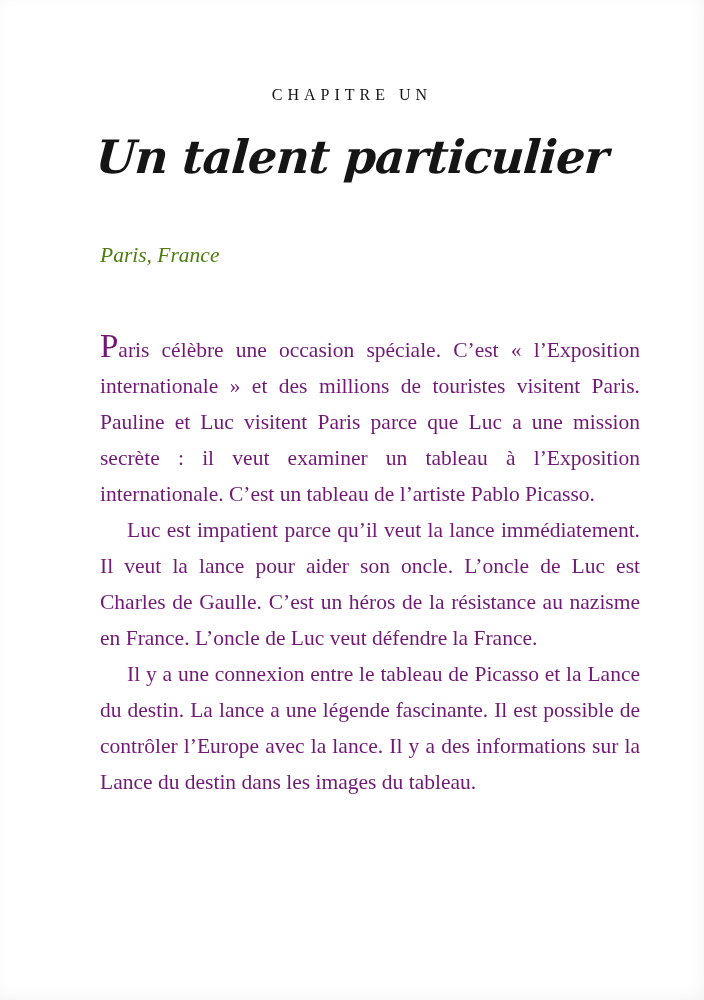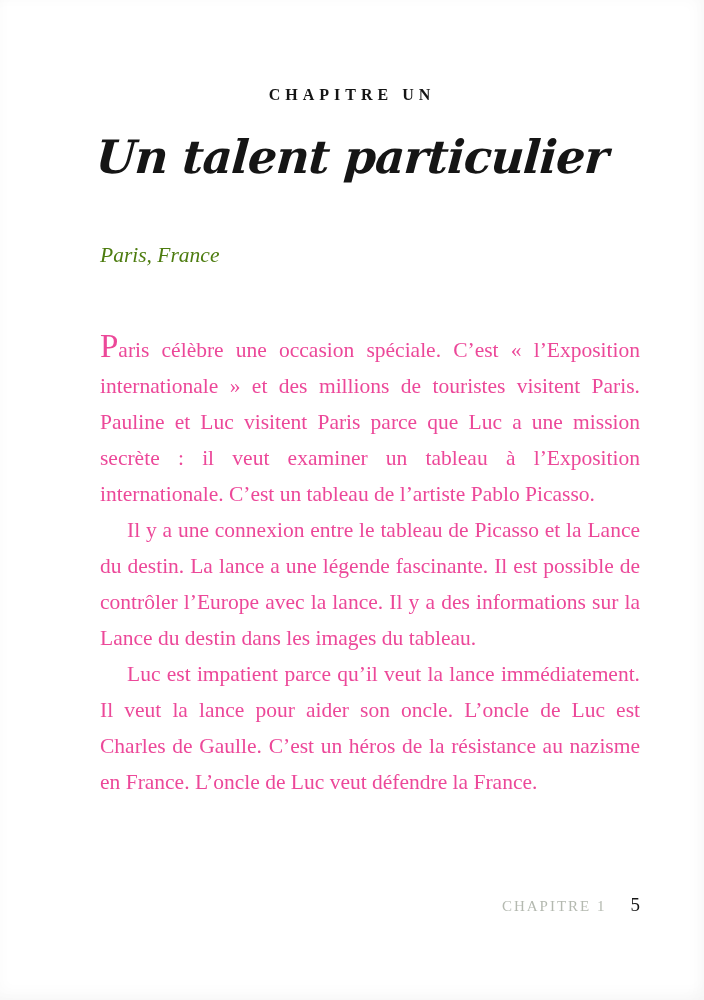--- a/index.html
+++ b/index.html
@@ -17,21 +17,21 @@
     color: #1b1b1b;
     box-shadow: inset 0 -8px 14px rgba(0,0,0,0.025), inset -8px 0 14px rgba(0,0,0,0.02);
   }
   .chapter-head {
     position: absolute;
     top: 86px;
     left: 0;
     width: 100%;
     text-align: center;
     font-size: 16px;
-    font-weight: bold;
+    font-weight: normal;
     letter-spacing: 5px;
     color: #151515;
   }
   .script-title {
     position: absolute;
     top: 118px;
     left: 0;
     width: 100%;
     text-align: center;
     font-family: "DejaVu Serif", "Liberation Serif", serif;
@@ -55,21 +55,21 @@
     font-style: italic;
   }
   .body-text {
     position: absolute;
     left: 100px;
     top: 332px;
     width: 540px;
     font-size: 21.5px;
     line-height: 36px;
     text-align: justify;
-    color: #ec4899;
+    color: #701a75;
   }
   .body-text p {
     margin: 0;
   }
   .body-text p.indented {
     text-indent: 27px;
   }
   .initial-cap {
     font-size: 33px;
     line-height: 0;
@@ -100,22 +100,18 @@
   <div class="chapter-head">CHAPITRE UN</div>
 
   <div class="script-title">Un talent particulier</div>
 
   <div class="dateline">
     <div class="place">Paris, France</div>
   </div>
 
   <div class="body-text">
     <p><span class="initial-cap">P</span><span>aris célèbre une occasion spéciale. C’est «&nbsp;l’Exposition internationale&nbsp;» et des millions de touristes visitent Paris. Pauline et Luc visitent Paris parce que Luc a une mission secrète&nbsp;: il veut examiner un tableau à l’Exposition internationale. C’est un tableau de l’artiste Pablo Picasso.</span></p>
+    <p class="indented">Luc est impatient parce qu’il veut la lance immédiatement. Il veut la lance pour aider son oncle. L’oncle de Luc est Charles de Gaulle. C’est un héros de la résistance au nazisme en France. L’oncle de Luc veut défendre la France.</p>
     <p class="indented">Il y a une connexion entre le tableau de Picasso et la Lance du destin. La lance a une légende fascinante. Il est possible de contrôler l’Europe avec la lance. Il y a des informations sur la Lance du destin dans les images du tableau.</p>
-    <p class="indented">Luc est impatient parce qu’il veut la lance immédiatement. Il veut la lance pour aider son oncle. L’oncle de Luc est Charles de Gaulle. C’est un héros de la résistance au nazisme en France. L’oncle de Luc veut défendre la France.</p>
   </div>
 
-  <div class="footer">
-    <span class="running-head">CHAPITRE 1</span>
-    <span class="page-number">5</span>
-  </div>
 
 </div>
 
 </body></html>

